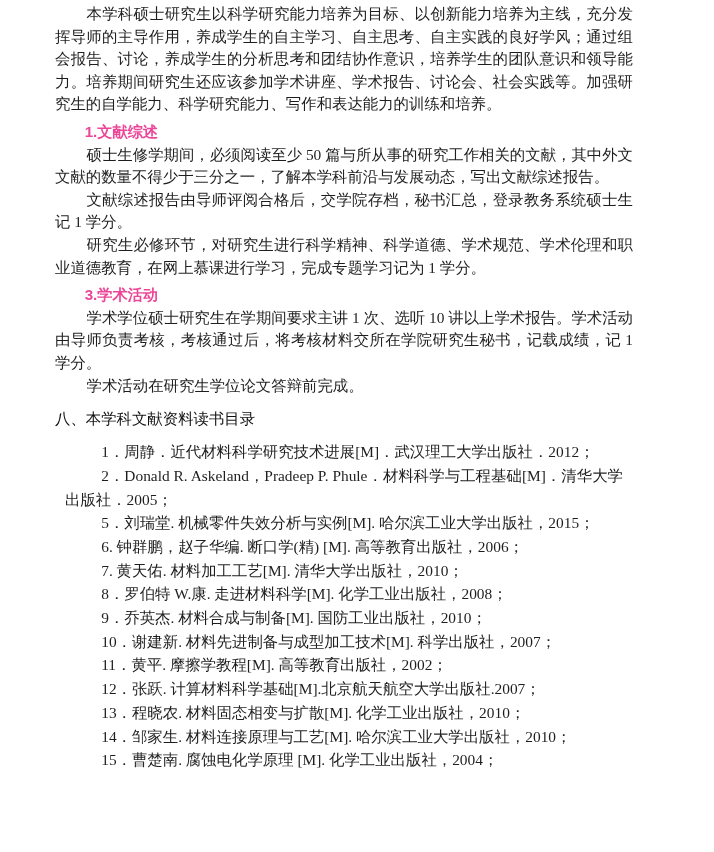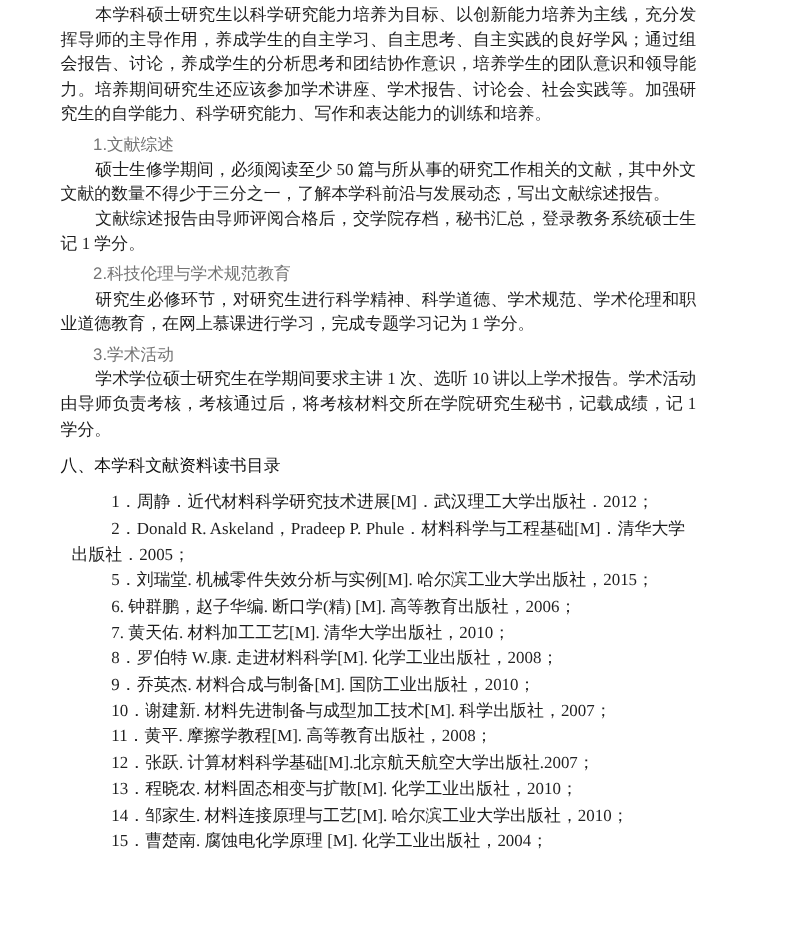--- a/index.html
+++ b/index.html
@@ -26,22 +26,22 @@
     margin: 0;
     line-height: 22.6px;
     text-align: justify;
     text-justify: inter-ideograph;
     text-indent: 2.05em;
   }
   .sec-heading {
     margin: 5px 0 0 0;
     font-family: "Liberation Sans", "DejaVu Sans", sans-serif;
     font-size: 15.2px;
-    font-weight: normal;
-    color: #737373;
+    font-weight: bold;
+    color: #ec4899;
     line-height: 22.6px;
     text-indent: 1.95em;
   }
   .bib-heading {
     margin: 10px 0 7px 0;
     font-family: "Liberation Sans", "DejaVu Sans", sans-serif;
     font-size: 15.4px;
     font-weight: normal;
     color: #111111;
     line-height: 23px;
@@ -63,37 +63,37 @@
 <body>
 
 <div class="doc">
 
   <p class="body-para">本学科硕士研究生以科学研究能力培养为目标、以创新能力培养为主线，充分发挥导师的主导作用，养成学生的自主学习、自主思考、自主实践的良好学风；通过组会报告、讨论，养成学生的分析思考和团结协作意识，培养学生的团队意识和领导能力。培养期间研究生还应该参加学术讲座、学术报告、讨论会、社会实践等。加强研究生的自学能力、科学研究能力、写作和表达能力的训练和培养。</p>
 
   <h3 class="sec-heading">1.文献综述</h3>
   <p class="body-para">硕士生修学期间，必须阅读至少 50 篇与所从事的研究工作相关的文献，其中外文文献的数量不得少于三分之一，了解本学科前沿与发展动态，写出文献综述报告。</p>
   <p class="body-para">文献综述报告由导师评阅合格后，交学院存档，秘书汇总，登录教务系统硕士生记 1 学分。</p>
 
-  <h3 class="sec-heading">2.科技伦理与学术规范教育</h3>
   <p class="body-para">研究生必修环节，对研究生进行科学精神、科学道德、学术规范、学术伦理和职业道德教育，在网上慕课进行学习，完成专题学习记为 1 学分。</p>
 
   <h3 class="sec-heading">3.学术活动</h3>
   <p class="body-para">学术学位硕士研究生在学期间要求主讲 1 次、选听 10 讲以上学术报告。学术活动由导师负责考核，考核通过后，将考核材料交所在学院研究生秘书，记载成绩，记 1 学分。</p>
+  <p class="body-para">学术活动在研究生学位论文答辩前完成。</p>
 
   <h2 class="bib-heading">八、本学科文献资料读书目录</h2>
 
   <div class="bib-list">
     <p class="bib-item">1．周静．近代材料科学研究技术进展[M]．武汉理工大学出版社．2012；</p>
     <p class="bib-item">2．Donald R. Askeland，Pradeep P. Phule．材料科学与工程基础[M]．清华大学出版社．2005；</p>
     <p class="bib-item">5．刘瑞堂. 机械零件失效分析与实例[M]. 哈尔滨工业大学出版社，2015；</p>
     <p class="bib-item">6. 钟群鹏，赵子华编. 断口学(精) [M]. 高等教育出版社，2006；</p>
     <p class="bib-item">7. 黄天佑. 材料加工工艺[M]. 清华大学出版社，2010；</p>
     <p class="bib-item">8．罗伯特 W.康. 走进材料科学[M]. 化学工业出版社，2008；</p>
     <p class="bib-item">9．乔英杰. 材料合成与制备[M]. 国防工业出版社，2010；</p>
     <p class="bib-item">10．谢建新. 材料先进制备与成型加工技术[M]. 科学出版社，2007；</p>
-    <p class="bib-item">11．黄平. 摩擦学教程[M]. 高等教育出版社，2008；</p>
+    <p class="bib-item">11．黄平. 摩擦学教程[M]. 高等教育出版社，2002；</p>
     <p class="bib-item">12．张跃. 计算材料科学基础[M].北京航天航空大学出版社.2007；</p>
     <p class="bib-item">13．程晓农. 材料固态相变与扩散[M]. 化学工业出版社，2010；</p>
     <p class="bib-item">14．邹家生. 材料连接原理与工艺[M]. 哈尔滨工业大学出版社，2010；</p>
     <p class="bib-item">15．曹楚南. 腐蚀电化学原理 [M]. 化学工业出版社，2004；</p>
   </div>
 
 </div>
 
 </body></html>

